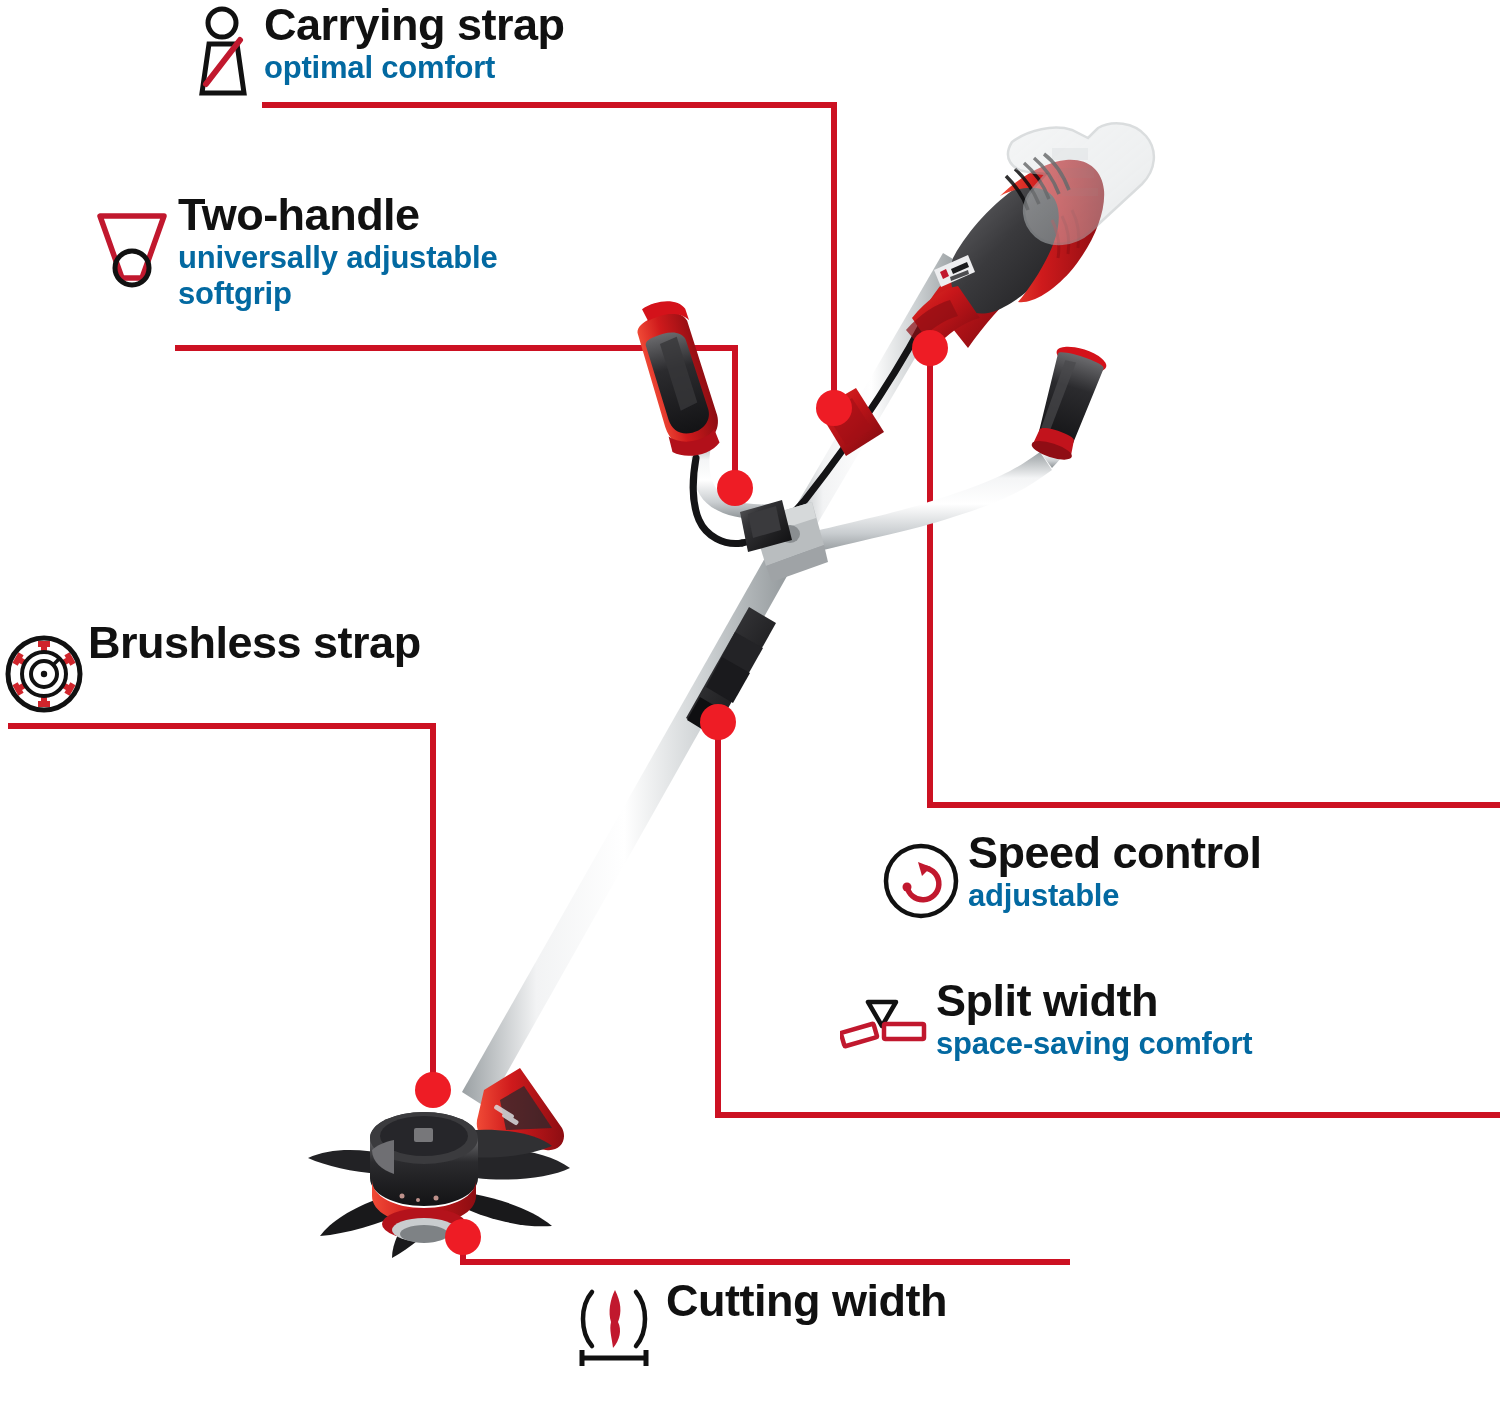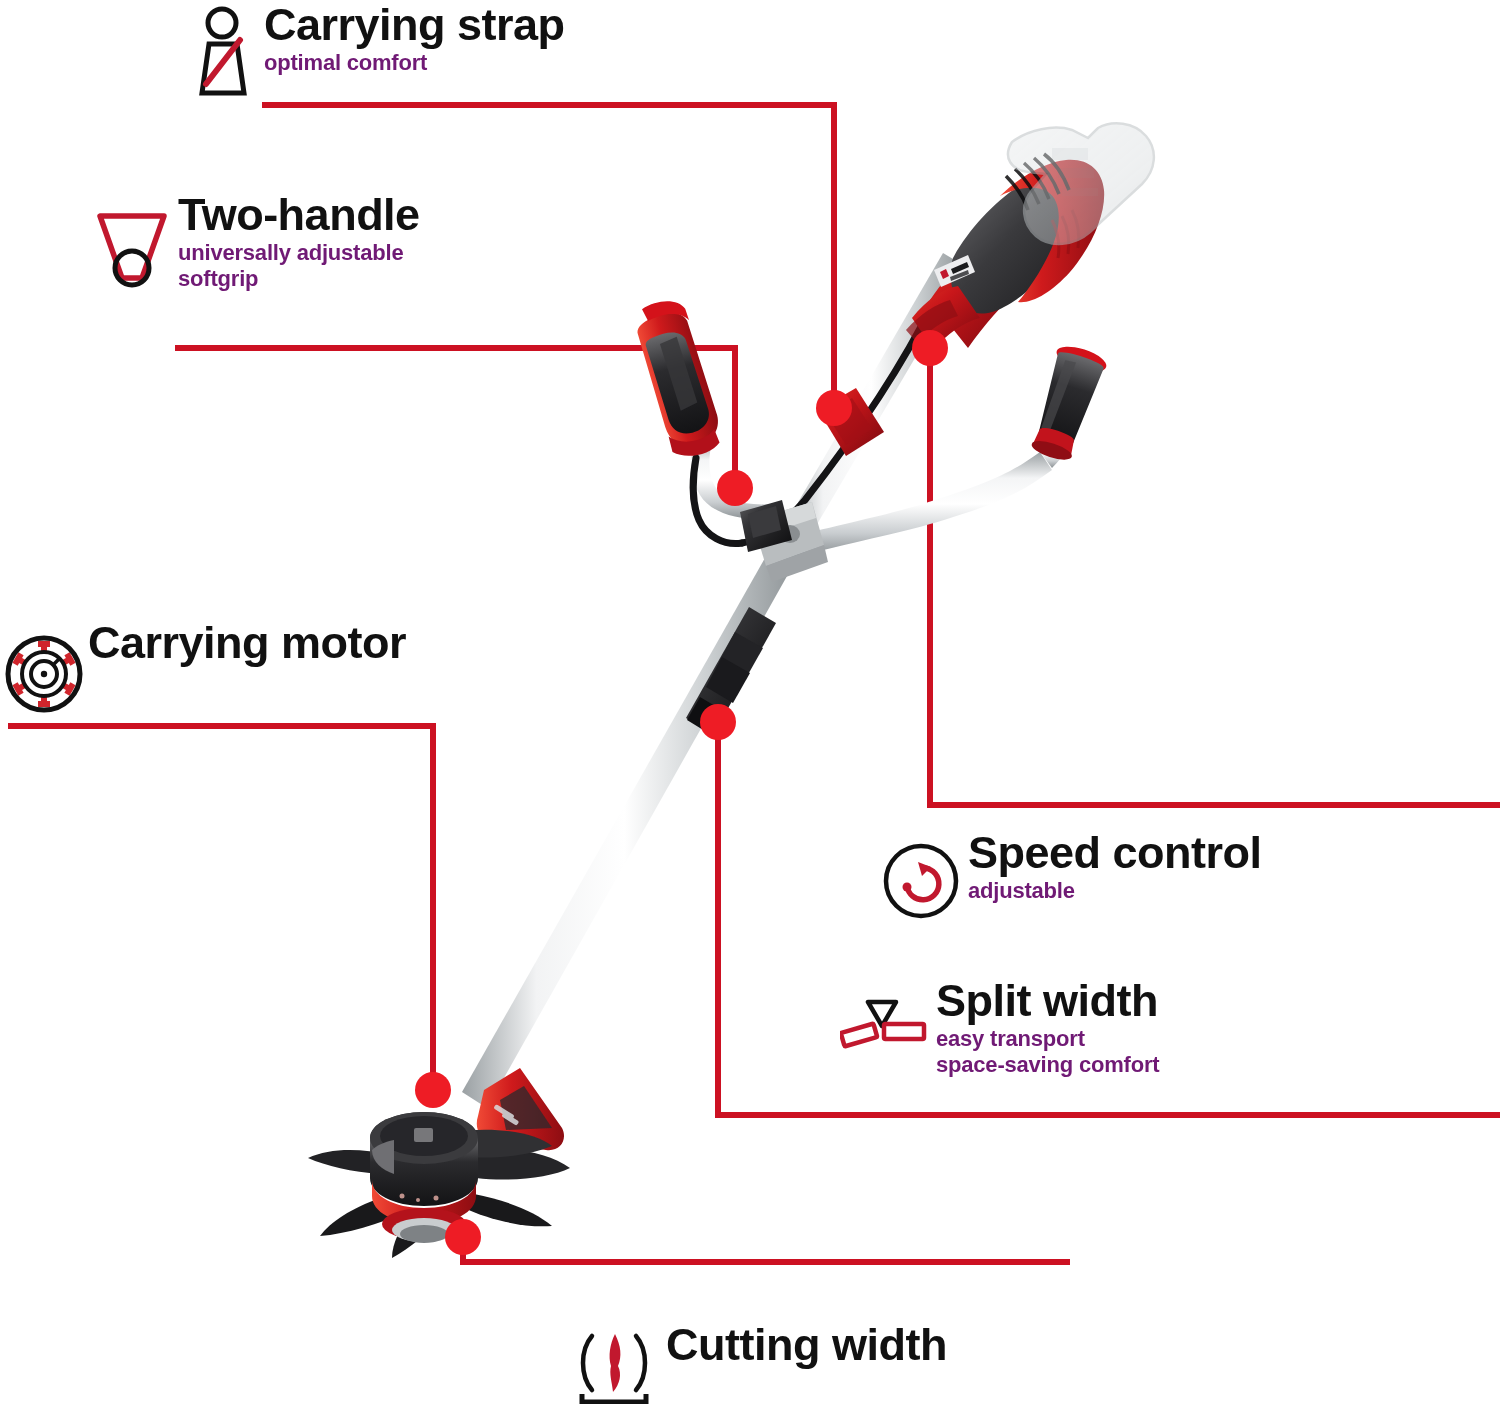--- a/index.html
+++ b/index.html
@@ -26,42 +26,42 @@
   }
   .callout .title {
     font-size: 45px;
     font-weight: bold;
     color: #111111;
     line-height: 1.0;
     letter-spacing: -0.5px;
     white-space: nowrap;
   }
   .callout .sub {
-    font-size: 22px;
+    font-size: 31px;
     font-weight: bold;
-    color: #701a75;
+    color: #0369a1;
     line-height: 1.16;
     letter-spacing: -0.2px;
     white-space: nowrap;
   }
   .callout .icon {
     position: absolute;
   }
   
   #co-carrying     { left: 264px; top: 2px; }
   #co-carrying .icon   { left: -72px; top: 4px; }
   #co-twohandle    { left: 178px; top: 192px; }
   #co-twohandle .icon  { left: -86px; top: 10px; }
   #co-brushless    { left: 88px; top: 620px; }
   #co-brushless .icon  { left: -84px; top: 14px; }
   #co-speed        { left: 968px; top: 830px; }
   #co-speed .icon      { left: -86px; top: 12px; }
   #co-split        { left: 936px; top: 978px; }
   #co-split .icon      { left: -96px; top: 10px; }
-  #co-cutting      { left: 666px; top: 1278px; margin-top: 44px; }
+  #co-cutting      { left: 666px; top: 1278px; }
   #co-cutting .icon    { left: -98px; top: 6px; }
 
   .sub-block { margin-top: 3px; }
 </style>
 </head>
 <body>
 
 <div id="stage">
 
   <svg id="artwork" viewBox="0 0 1500 1404">
@@ -331,21 +331,21 @@
             </g>
           </g>
           <circle cx="40" cy="40" r="36" fill="none" stroke="#111" stroke-width="5"></circle>
           <circle cx="40" cy="40" r="22" fill="none" stroke="#111" stroke-width="4"></circle>
           <circle cx="40" cy="40" r="13" fill="none" stroke="#111" stroke-width="4"></circle>
           <circle cx="40" cy="40" r="3.2" fill="#111"></circle>
           <path d="M49,31 L56,24" stroke="#111" stroke-width="3.5"></path>
         </g>
       </svg>
     </div>
-    <div class="title">Carrying motor</div>
+    <div class="title">Brushless strap</div>
   </div>
 
   <div class="callout" id="co-speed">
     <div class="icon">
       <svg width="78" height="78" viewBox="0 0 78 78">
         <circle cx="39" cy="39" r="35" fill="none" stroke="#111" stroke-width="4.5"></circle>
         <path d="M25,44 A16,16 0 1 0 43,26" fill="none" stroke="#C1182E" stroke-width="5.5" stroke-linecap="round"></path>
         <path d="M36,20 L49,25 L40,34 Z" fill="#C1182E"></path>
         <circle cx="25" cy="45" r="4.5" fill="#C1182E"></circle>
       </svg>
@@ -359,21 +359,20 @@
   <div class="callout" id="co-split">
     <div class="icon">
       <svg width="92" height="66" viewBox="0 0 92 66">
         <path d="M28,14 L56,14 L42,38 Z" fill="none" stroke="#111" stroke-width="4.5" stroke-linejoin="round"></path>
         <rect x="2" y="40" width="34" height="14" rx="1.5" fill="none" stroke="#C1182E" stroke-width="4.5" transform="rotate(-16 19 47)"></rect>
         <rect x="44" y="36" width="40" height="15" rx="1.5" fill="none" stroke="#C1182E" stroke-width="4.5"></rect>
       </svg>
     </div>
     <div class="title">Split width</div>
     <div class="sub-block">
-      <div class="sub">easy transport</div>
       <div class="sub">space-saving comfort</div>
     </div>
   </div>
 
   <div class="callout" id="co-cutting">
     <div class="icon">
       <svg width="92" height="92" viewBox="0 0 92 92">
         <path d="M24,8 C12,22 12,48 24,62" fill="none" stroke="#111" stroke-width="4.5" stroke-linecap="round"></path>
         <path d="M68,8 C80,22 80,48 68,62" fill="none" stroke="#111" stroke-width="4.5" stroke-linecap="round"></path>
         <path d="M47,6 C53,18 54,28 50,38 C54,46 52,56 45,64 C44,54 41,46 43,38 C40,28 42,16 47,6 Z" fill="#C1182E"></path>

